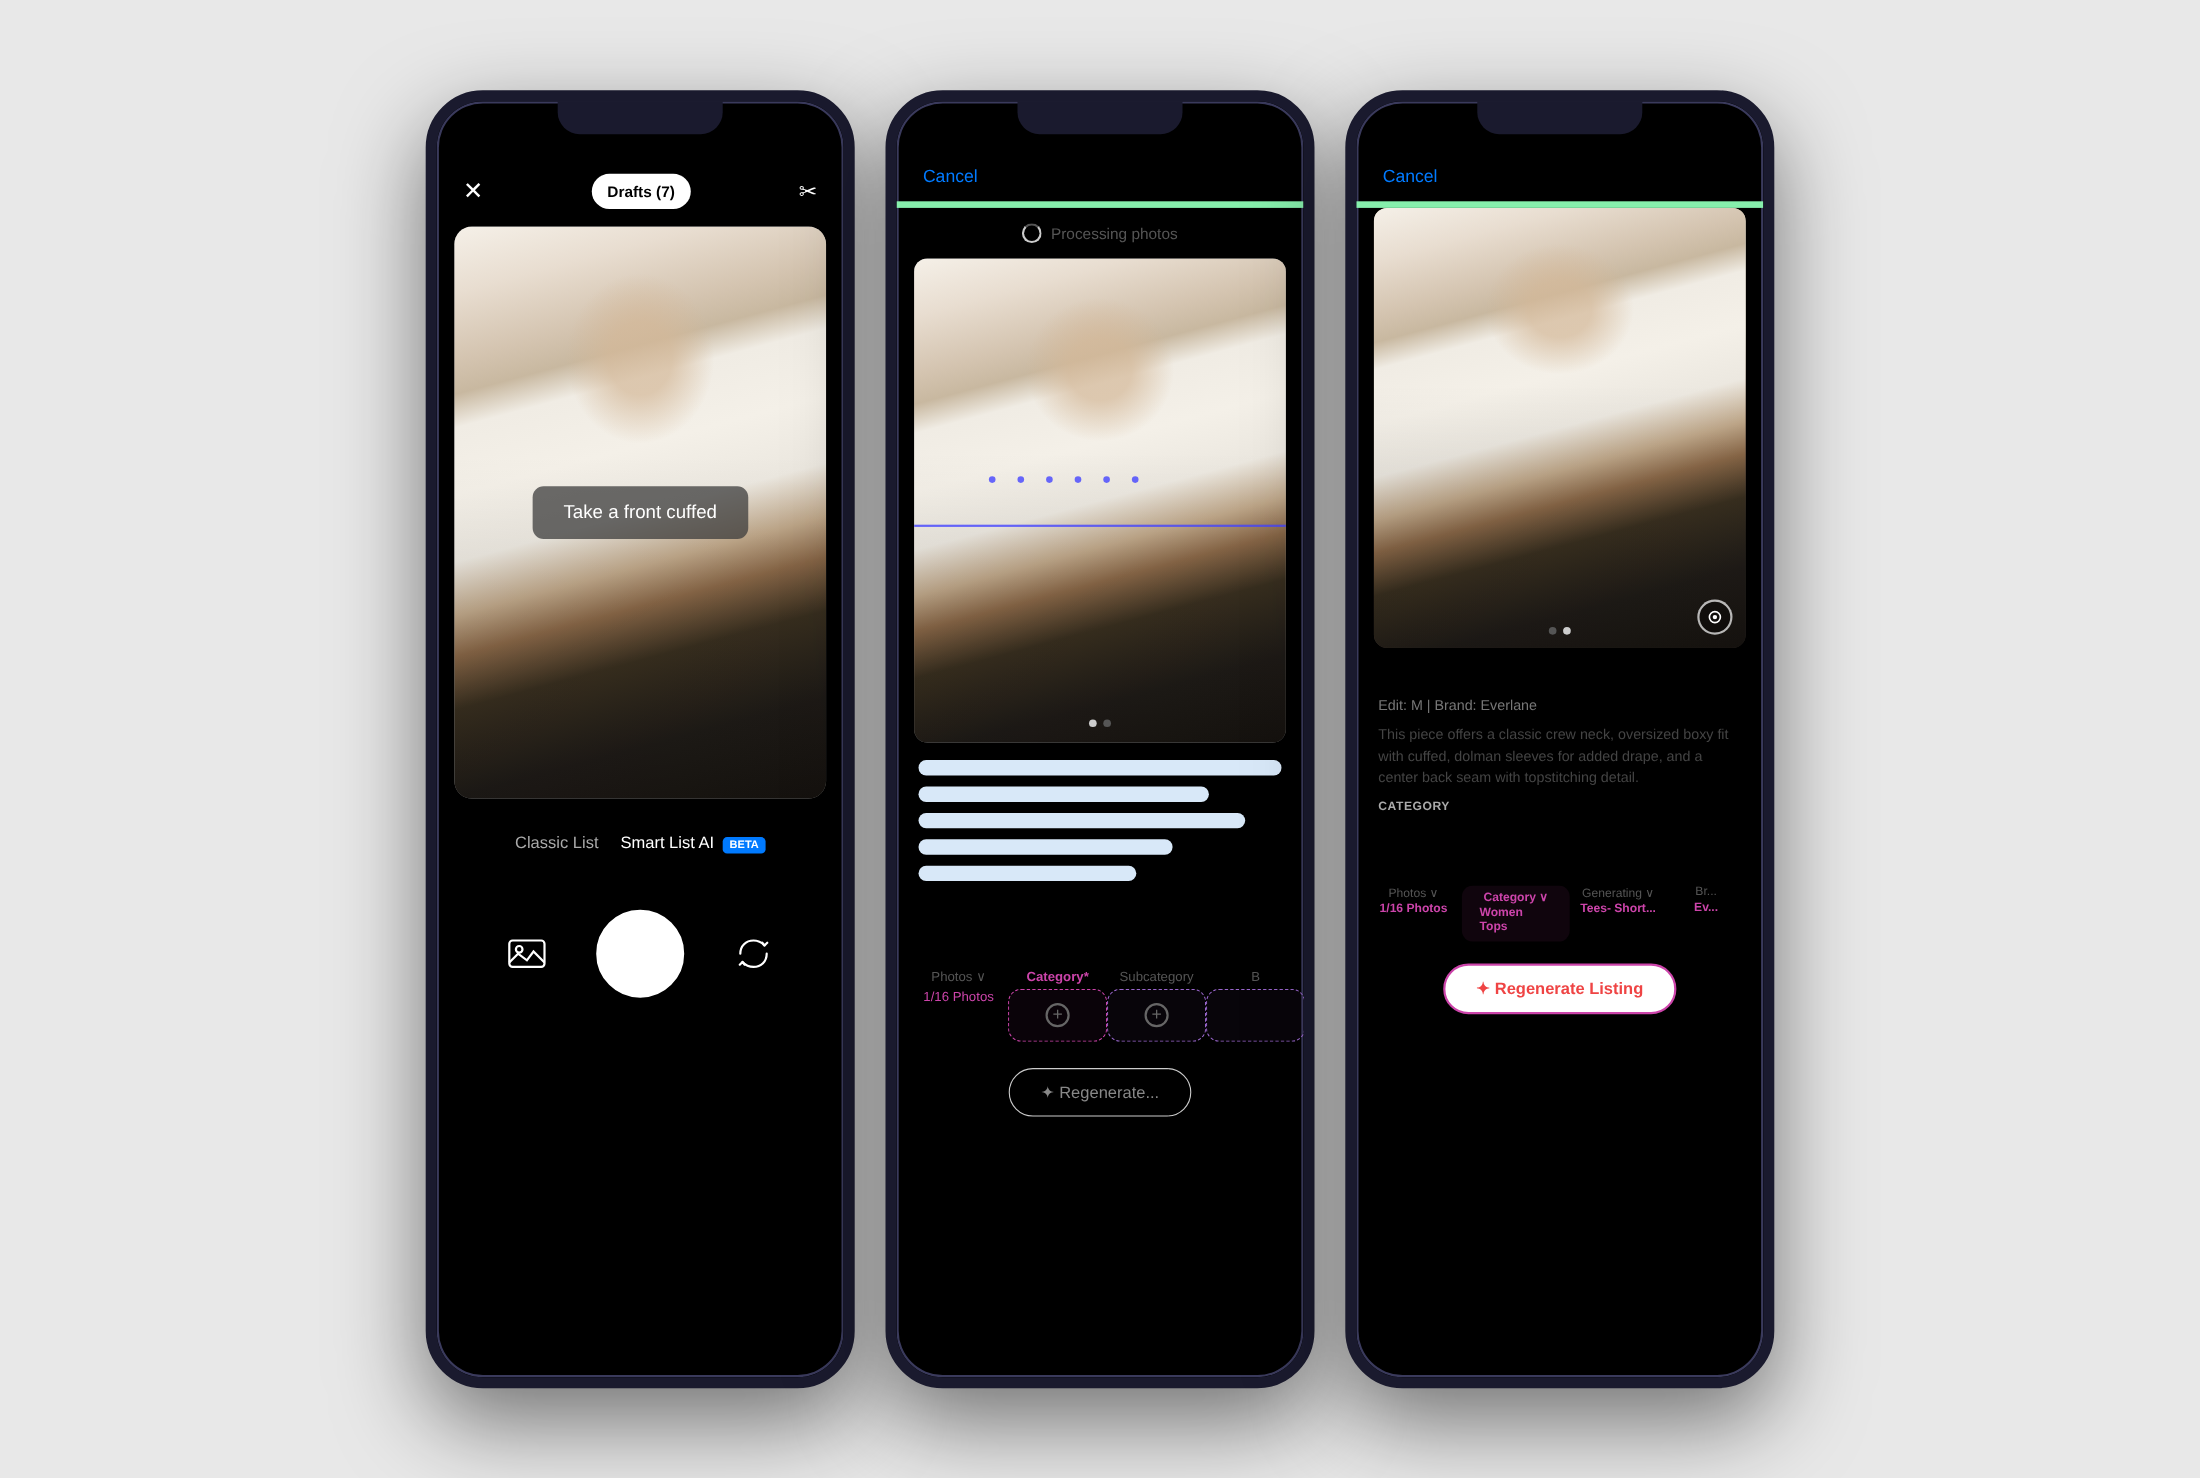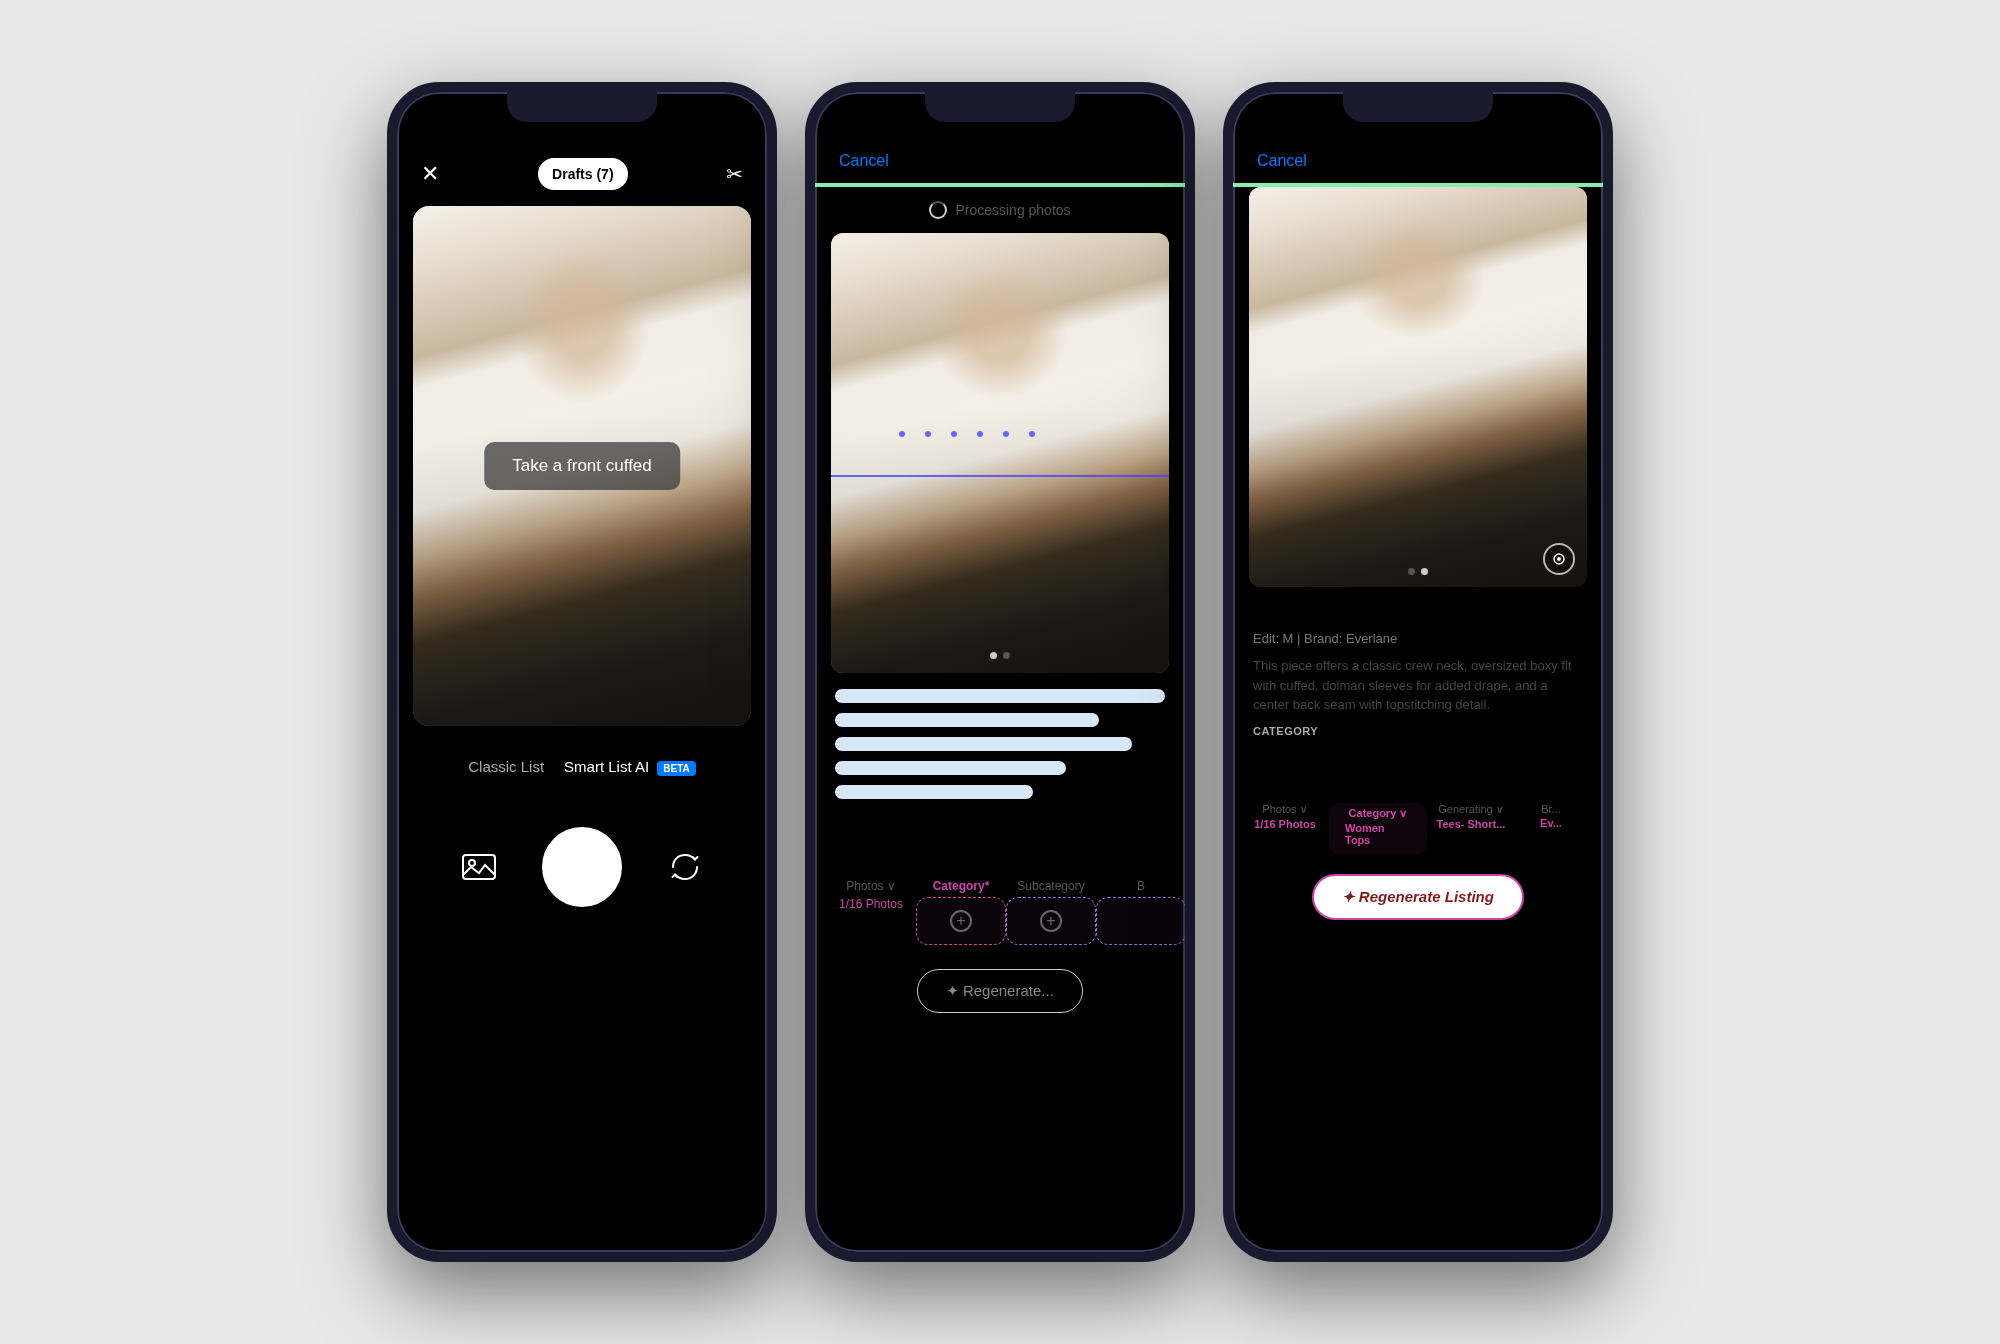--- a/index.html
+++ b/index.html
@@ -158,21 +158,21 @@
       justify-content: space-between;
       padding: 0 24px 8px;
       color: black;
       font-size: 13px;
     }
     .nav-bar {
       display: flex;
       justify-content: space-between;
       align-items: center;
       padding: 8px 24px 12px;
-      border-bottom: 4px solid #86efac;
+      border-bottom: 6px solid #86efac;
     }
     .nav-title {
       font-size: 18px;
       font-weight: 700;
       color: #000;
     }
     .nav-link {
       font-size: 16px;
       color: #007AFF;
     }
@@ -407,25 +407,24 @@
     .regen-btn {
       display: flex;
       align-items: center;
       justify-content: flex-end;
       gap: 8px;
       border: 2px solid #cc44aa;
       border-radius: 24px;
       padding: 12px 28px;
       margin: 8px auto;
       width: fit-content;
-      color: #7f1d1d;
+      color: #ef4444;
       font-size: 15px;
       font-weight: 600;
       background: white;
-      font-style: italic;
     }
     .signal-bars {
       display: flex;
       gap: 2px;
       align-items: flex-end;
     }
     .signal-bar {
       width: 4px;
       background: black;
       border-radius: 1px;

